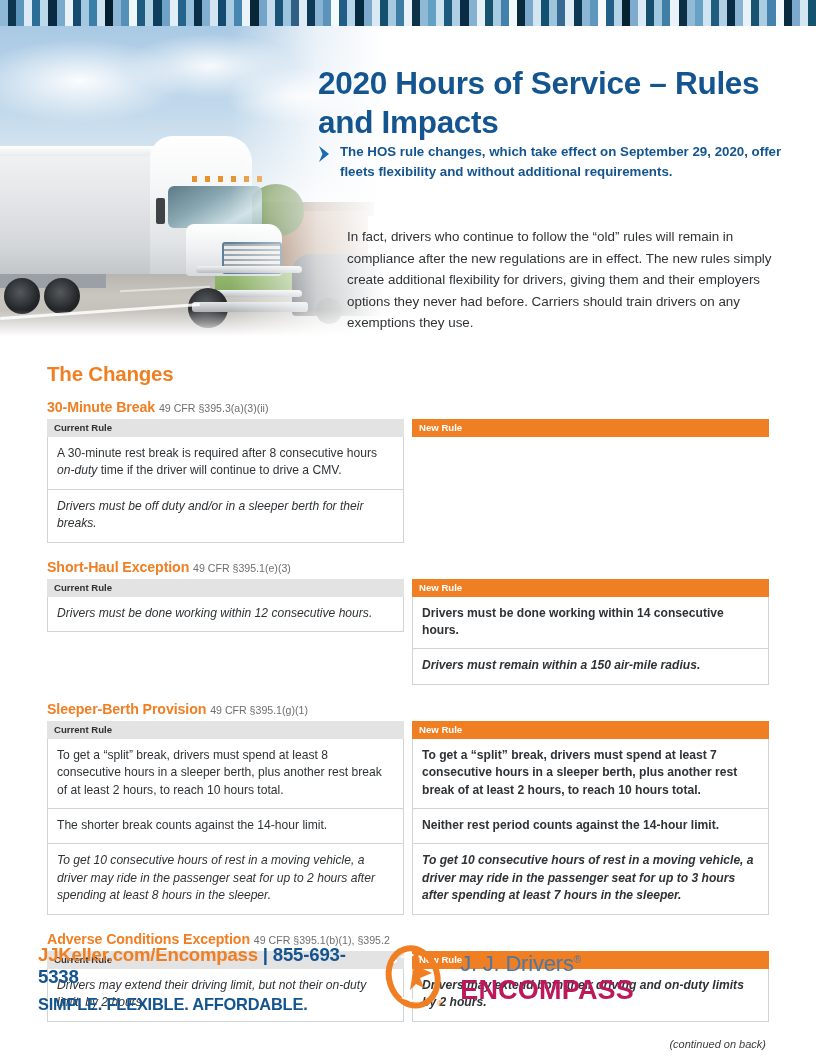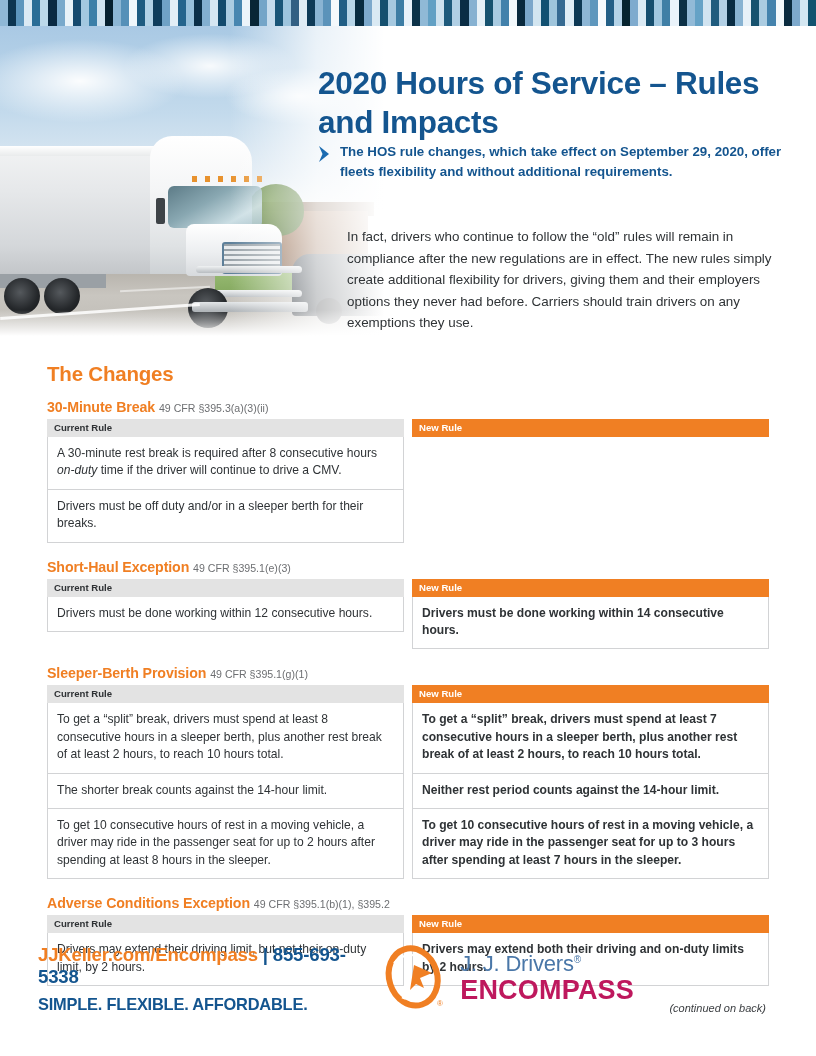--- a/index.html
+++ b/index.html
@@ -258,21 +258,21 @@
     border: 1px solid #d2d3d5;
     border-top: none;
   }
   .cell {
     padding: 8px 9px 9px 9px;
     font-size: 12.1px;
     line-height: 17.4px;
     color: #2f3336;
     border-bottom: 1px solid #d2d3d5;
   }
-  .cell:last-child { border-bottom: none; }
+  .cell:last-child { border-bottom: none; font-style: italic; }
   .col.newcol .cell { font-weight: 700; }
   .cell i { font-style: italic; }
 
   .contd {
     text-align: right;
     font-size: 11px;
     font-style: italic;
     color: #3a3d40;
     margin-top: 10px;
     padding-right: 3px;
@@ -499,20 +499,21 @@
             <div class="col">
               <div class="col-hd cur">Current Rule</div>
               <div class="tbl">
                 <div class="cell">Drivers must be done working within 12 consecutive hours.</div>
               </div>
             </div>
             <div class="col newcol">
               <div class="col-hd new">New Rule</div>
               <div class="tbl">
                 <div class="cell">Drivers must be done working within 14 consecutive hours.</div>
+                <div class="cell">Drivers must remain within a 150 air-mile radius.</div>
               </div>
             </div>
           </div>
         </div>
         <div class="block">
           <div class="block-head"><span>Sleeper-Berth Provision </span><span class="cfr">49 CFR §395.1(g)(1)</span></div>
           <div class="cols">
             <div class="col">
               <div class="col-hd cur">Current Rule</div>
               <div class="tbl">

